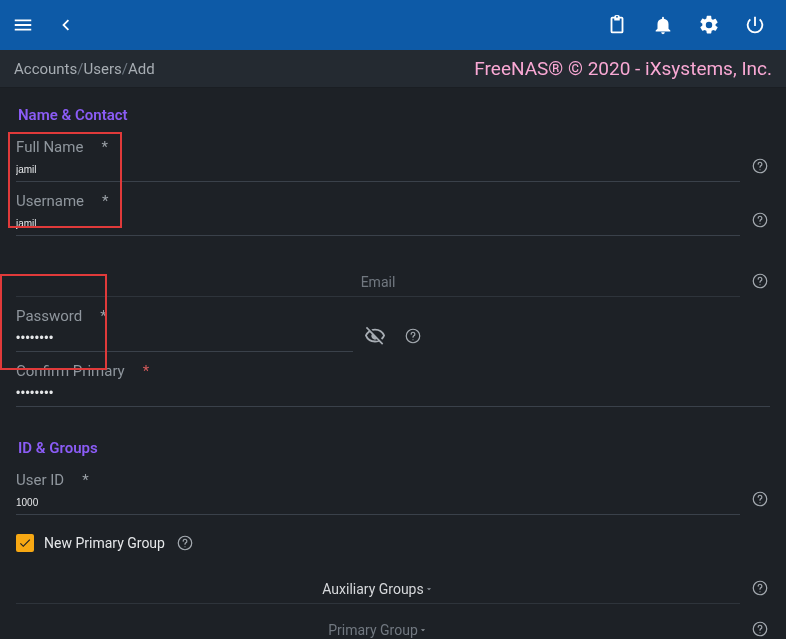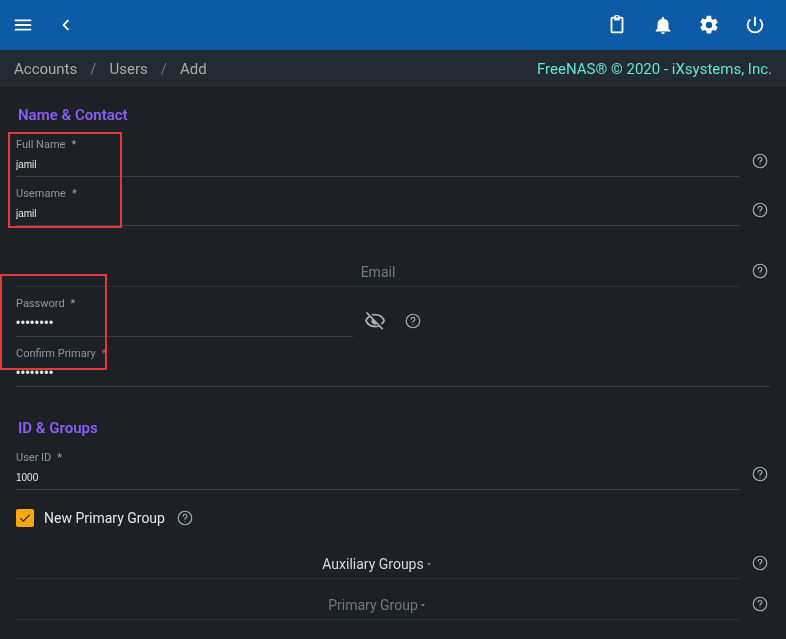--- a/index.html
+++ b/index.html
@@ -28,27 +28,27 @@
   height: 38px;
   display: flex;
   align-items: center;
   justify-content: space-between;
   padding: 0 14px;
   border-bottom: 1px solid #1a1e23;
 }
 .breadcrumb {
   display: flex;
   align-items: center;
-  gap: 13px;
+  gap: 0;
   color: #a7adb3;
   font-size: 15px;
 }
 .breadcrumb .sep { color: #6f7882; }
 .breadcrumb-item { cursor: pointer; }
-.copyright { color: #5eead4; font-size: 15px; }
+.copyright { color: #f9a8d4; font-size: 19px; }
 .content {
   padding: 18px 16px 0 16px;
   height: calc(639px - 50px - 38px);
   overflow-y: auto;
   position: relative;
 }
 .content::-webkit-scrollbar { width: 7px; }
 .content::-webkit-scrollbar-track { background: #14171a; }
 .content::-webkit-scrollbar-thumb { background: #3f464f; border-radius: 3px; }
 .section-title {
@@ -62,25 +62,25 @@
   align-items: flex-end;
   gap: 10px;
   margin-bottom: 10px;
   width: 100%;
 }
 .field {
   position: relative;
   flex: 1;
 }
 .field-label {
-  font-size: 11px;
+  font-size: 15px;
   color: #8f969d;
   margin-bottom: 2px;
   display: flex;
-  gap: 6px;
+  gap: 18px;
 }
 .field-label .req { color: #9aa0a6; }
 .field-label.req-red .req { color: #d25b5b; }
 .field-input {
   width: 100%;
   background: transparent;
   border: none;
   border-bottom: 1px solid #3a414a;
   color: #e5e7e9;
   font-size: 10px;

